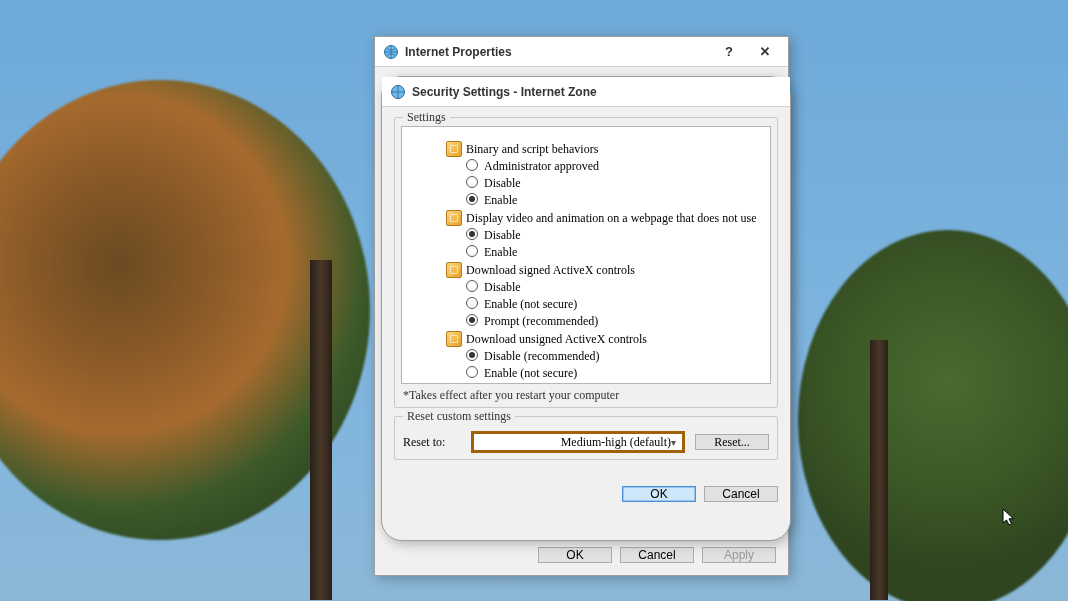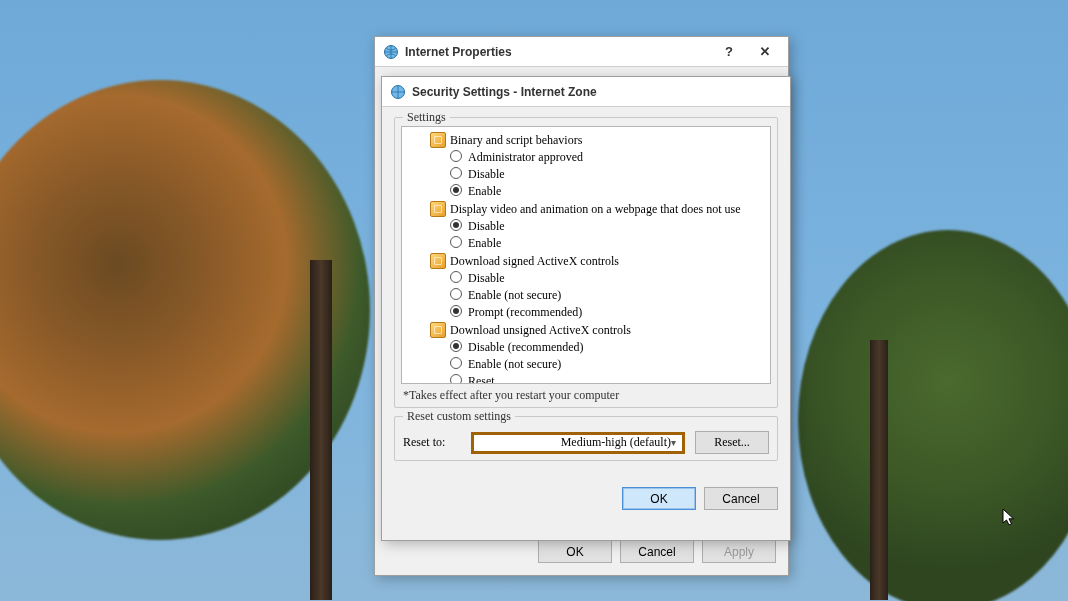--- a/index.html
+++ b/index.html
@@ -18,21 +18,21 @@
     .trunk1 { position:absolute; left:310px; top:260px; width:22px; height:340px;
       background:linear-gradient(90deg,#2a2018,#4a3828,#2a2018); }
     .trunk2 { position:absolute; right:180px; top:340px; width:18px; height:260px;
       background:linear-gradient(90deg,#2a2018,#4a3828,#2a2018); }
 
     .window {
       position: absolute; background:#f0f0f0; border:1px solid #9e9e9e;
       box-shadow: 3px 3px 12px rgba(0,0,0,.25);
     }
     .parent { left:374px; top:36px; width:415px; height:540px; }
-    .child  { left:381px; top:76px; width:410px; height:465px; background:#f0f0f0; }
+    .child  { left:381px; top:76px; width:410px; height:465px; background:#f0f0f0;border-radius:21px; }
 
     .titlebar {
       display:flex; align-items:center; height:30px; padding:0 8px;
       background:#fff; border-bottom:1px solid #d0d0d0; gap:6px;font-weight:bold;
     }
     .titlebar .title { flex:1; font-size:12px; color:#333; }
     .titlebar .btn { width:30px; height:22px; display:flex; align-items:center; justify-content:center;
       font-size:13px; color:#333; cursor:default; }
     .ico { width:16px; height:16px; display:inline-flex; align-items:center; justify-content:center; }
 
@@ -40,21 +40,21 @@
     .group {
       border:1px solid #c9c9c9; border-radius:2px; padding:8px 6px 4px; position:relative; margin-bottom:8px;
     }
     .group > legend {
       position:absolute; top:-8px; left:8px; background:#f0f0f0; padding:0 4px; font-size:12px; color:#333;
     }
 
     .tree-pane {
       background:#fff; border:1px solid #b5b5b5; height:258px; overflow:hidden; position:relative;
     }
-    .tree-scroll { height:100%; overflow:auto; padding:4px 2px 4px 4px; }
+    .tree-scroll { height:100%; overflow:auto; padding:4px 2px 4px 20px;margin-top:9px; }
     .tree-scroll::-webkit-scrollbar { width:17px; height:17px; }
     .tree-scroll::-webkit-scrollbar-track { background:#f0f0f0; border-left:1px solid #ddd; }
     .tree-scroll::-webkit-scrollbar-thumb { background:#cdcdcd; border:1px solid #b5b5b5; }
     .tree-scroll::-webkit-scrollbar-button { background:#f0f0f0; border:1px solid #ddd; height:17px; width:17px; }
 
     .cat { display:flex; align-items:center; gap:4px; margin-left:24px; white-space:nowrap; padding:1px 0;}
     .cat .cico { width:16px; height:16px; background:linear-gradient(135deg,#ffd87a,#e8a029);
       border:1px solid #b27a18; border-radius:2px; position:relative; }
     .cat .cico::after { content:""; position:absolute; inset:3px; border:1px solid rgba(255,255,255,.6); border-radius:1px;}
     .opt { display:flex; align-items:flex-start; gap:6px; margin-left:44px; padding:1px 0; white-space:nowrap;}
@@ -62,21 +62,21 @@
       align-items:center; justify-content:center; background:#fff;}
     .radio.sel::after { content:""; width:6px; height:6px; border-radius:50%; background:#333; }
 
     .note { font-size:12px; color:#333; padding:4px 2px 0; }
 
     .reset-row { display:flex; align-items:center; gap:10px; padding:6px 2px 2px; }
     .reset-row .lbl { width:58px; }
     .combo { flex:1; display:flex; align-items:center; justify-content:flex-end;
       background:#fff; border:3px solid #a16207; height:22px; padding:0 6px; }
     .combo .chev { font-size:10px; color:#555; }
-    .btnw { height:23px; padding:0 2px; background:#e1e1e1; border:1px solid #adadad; font-size:12px;
+    .btnw { height:16px; padding:0 2px; background:#e1e1e1; border:1px solid #adadad; font-size:12px;
       display:inline-flex; align-items:center; justify-content:center; min-width:74px; }
     .btnw.primary { background:#cfe7fb; border-color:#4a90d9; box-shadow:inset 0 0 0 1px rgba(74,144,217,.4);}
     .btnw.disabled { color:#9a9a9a; }
     .dlg-buttons { display:flex; justify-content:flex-end; gap:8px; padding:10px 12px 12px;margin-left:7px; }
     .parent .dlg-buttons { position:absolute; bottom:0; right:0; }
     .cursor { position:absolute; width:16px; height:20px; }
   </style>
 </head>
 <body>
 

